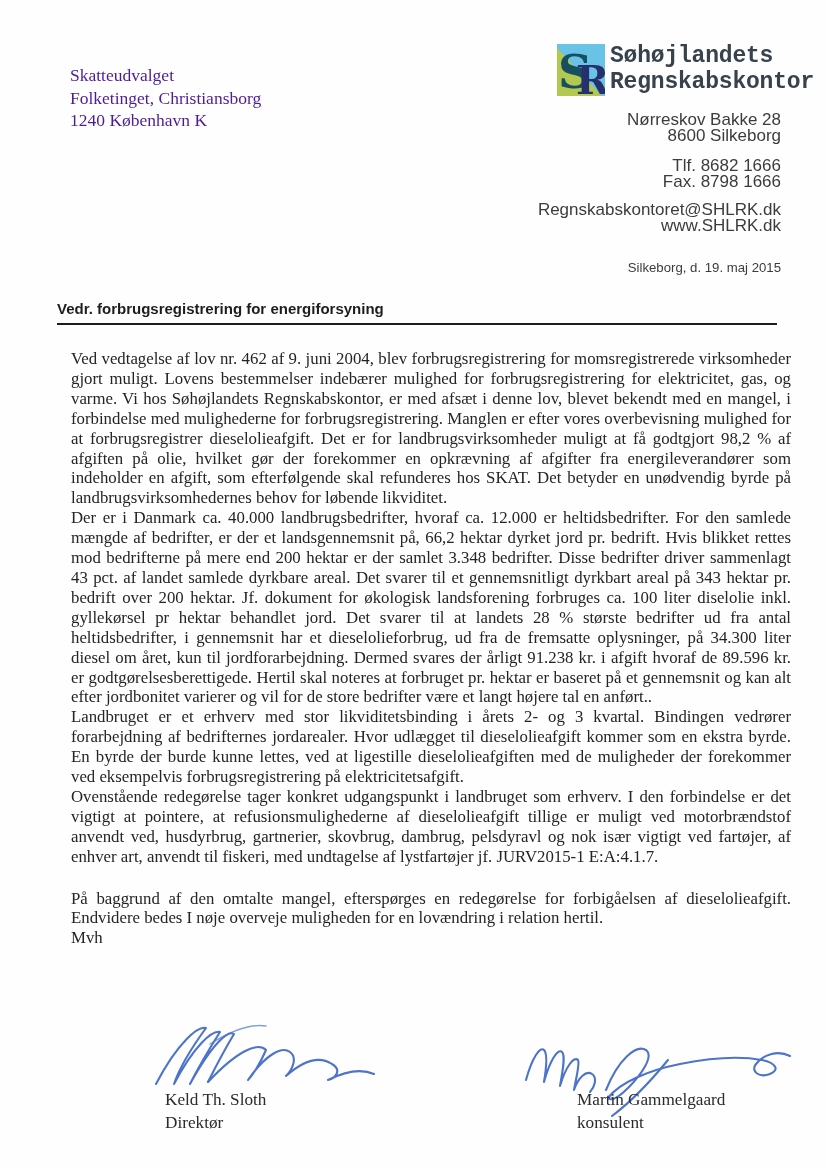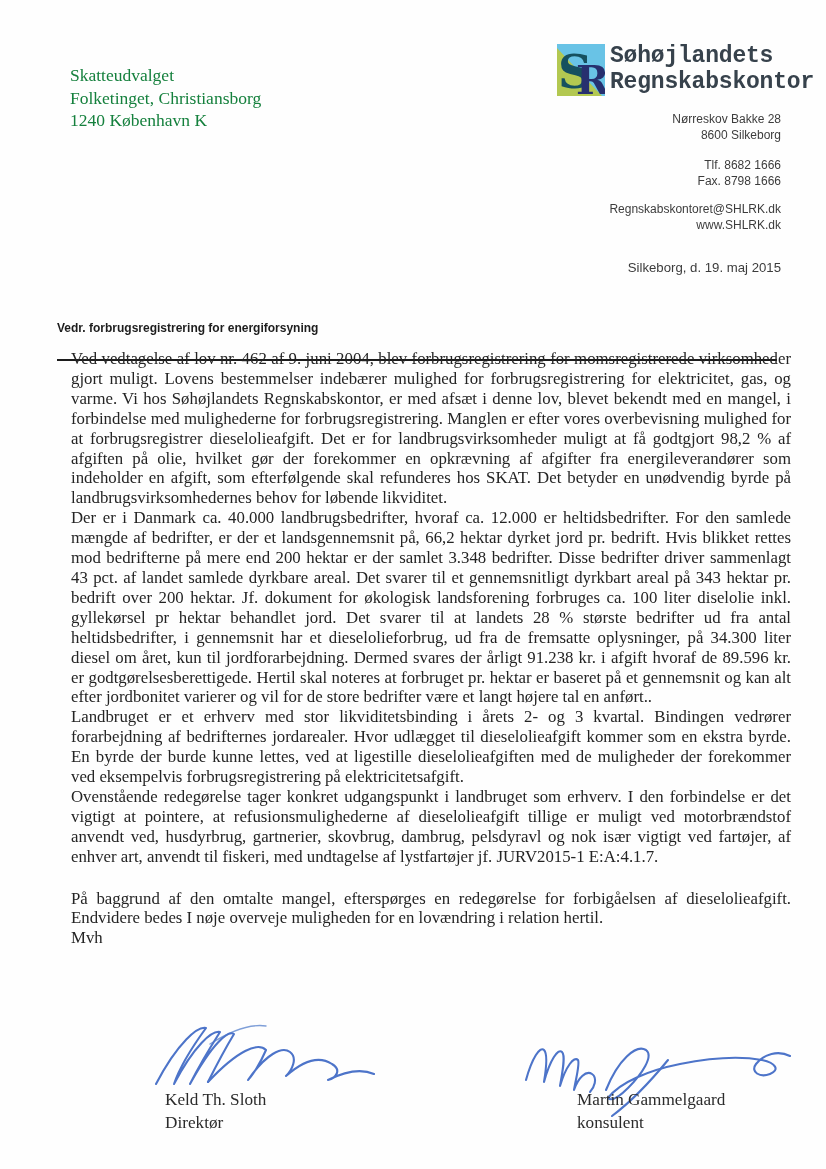--- a/index.html
+++ b/index.html
@@ -8,48 +8,48 @@
     width:826px;height:1169px;
     margin:0 auto;
     background:#fefefe;
     overflow:hidden;
     font-family:"Liberation Serif", serif;
     color:#262626;
   }
   
   .recipient{
     position:absolute;left:70px;top:64px;
-    font-size:17.5px;line-height:22.5px;color:#15803d;
+    font-size:17.5px;line-height:22.5px;color:#4c1d95;
   }
   
   .brand{
     position:absolute;left:557px;top:44px;
     display:flex;align-items:flex-start;gap:5px;
   }
   .brand-name{
     font-family:Liberation Mono, monospace;
     font-weight:600;font-size:23px;line-height:25.5px;
     color:#37424c;letter-spacing:-0.2px;
   }
   
   .hdr-right{
     position:absolute;right:45px;text-align:right;
     font-family:"Liberation Sans", sans-serif;
-    font-size:12px;line-height:15.8px;color:#3c3c3c;
+    font-size:17px;line-height:15.8px;color:#3c3c3c;
   }
   .addr{top:112px;}
   .tel{top:158px;}
   .mail{top:202px;}
   .dateline{top:260px;font-size:13.2px;}
   
   .subject{
-    position:absolute;left:57px;top:321px;width:720px;
+    position:absolute;left:57px;top:300px;width:720px;
     font-family:"Liberation Sans", sans-serif;
-    font-weight:bold;font-size:12px;color:#1d1d1d;
-    padding-bottom:24px;border-bottom:2.5px solid #1c1c1c;
+    font-weight:bold;font-size:15px;color:#1d1d1d;
+    padding-bottom:6px;border-bottom:2.5px solid #1c1c1c;
   }
   
   .body{
     position:absolute;left:71px;top:349px;width:720px;
     font-size:16.8px;line-height:19.9px;text-align:justify;
     color:#242424;
   }
   .body p{margin:0;}
   .body p.gap{margin-top:22px;}
   .closing{margin-top:17px;}

